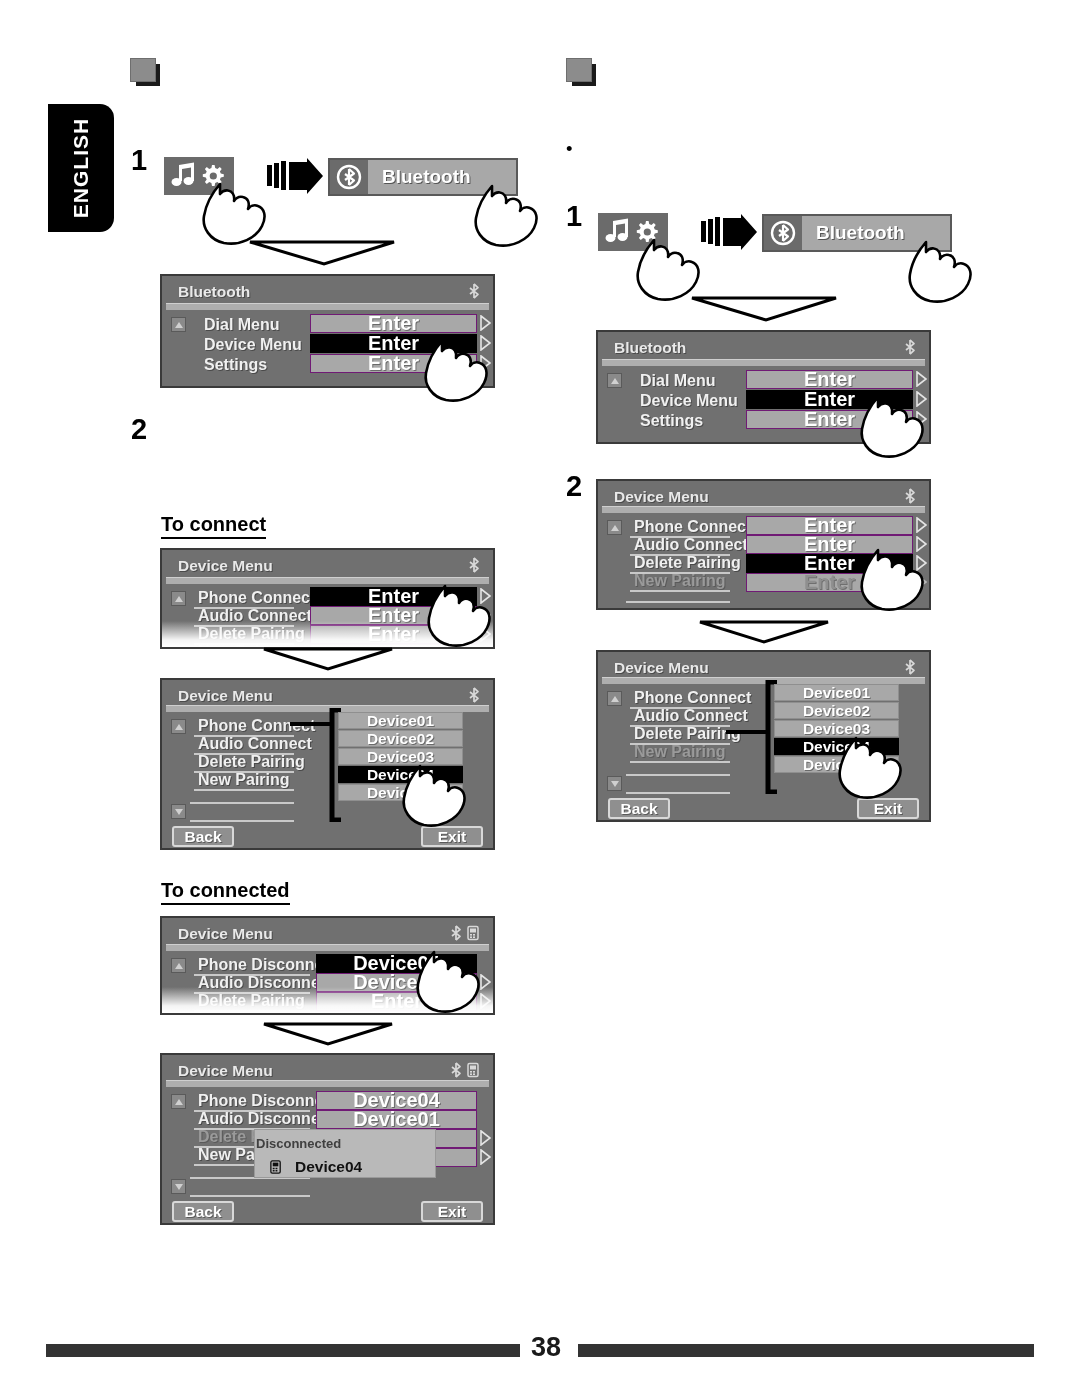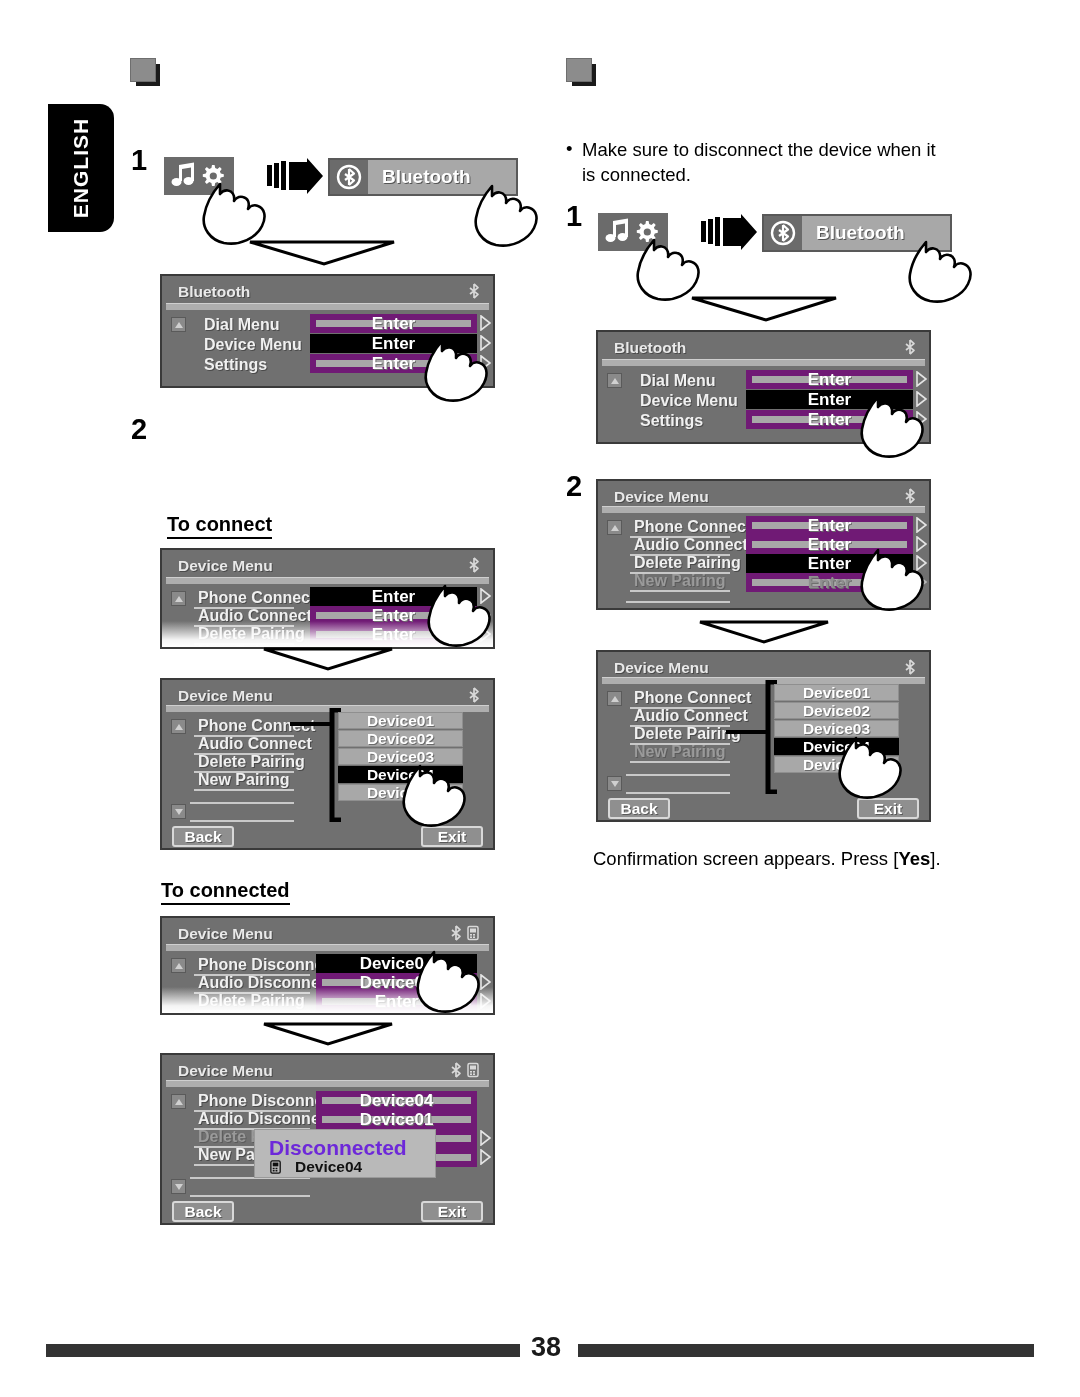--- a/index.html
+++ b/index.html
@@ -104,23 +104,23 @@
   }
   .menu-label {
     position: absolute; color: #f0f0f0; font-weight: bold; font-size: 16px;
     text-shadow: 1px 1px 0 #4a4a4a; white-space: nowrap;
   }
   .menu-label.dim { color: #9a9a9a; text-shadow: 1px 1px 0 #5a5a5a; }
   .menu-underline {
     position:absolute; height: 2px; background: #c9c9c9;
   }
   .val-btn {
-    position: absolute; background: #a8a8a8; border:6px solid #701a75;
+    position: absolute; background: #a8a8a8; border:1px solid #701a75;
     display:flex; align-items:center; justify-content:center;
-    color: #ffffff; font-weight: bold; font-size: 17px;
+    color: #ffffff; font-weight: bold; font-size: 20px;
     text-shadow: 1px 1px 0 #6a6a6a;
   }
   .val-btn.sel {
     background: #000000; border-color:#000;
     color:#ffffff; text-shadow: none;
   }
   .val-btn.dim { color:#8f8f8f; text-shadow: 1px 1px 0 #6f6f6f;}
   .tri-right { position:absolute; }
   .soft-btn {
     position:absolute; background:#8f8f8f; border:2px solid #d8d8d8;
@@ -136,21 +136,21 @@
     display:flex; align-items:center; justify-content:center;
     color:#ffffff; font-weight:bold; font-size:15.5px; text-shadow:1px 1px 0 #6a6a6a;
   }
   .dev-item.sel { background:#000; border-color:#000; text-shadow:none; }
   .connector { position:absolute; background:#000; }
 
   .popup {
     position:absolute; background:#b9b9b9; border:1px solid #9a9a9a;
   }
   .popup .p-line1 {
-    position:absolute; left:14px; top:6px; color:#6d28d9; font-weight:bold; font-size:21px;
+    position:absolute; left:1px; top:6px; color:#404040; font-weight:bold; font-size:13px;
   }
   .popup .p-line2 {
     position:absolute; left:40px; top:28px; color:#111; font-weight:bold; font-size:15.5px;
   }
   .popup .p-ico { position:absolute; left:14px; top:29px; }
 
   
   .fade-bottom {
     position:absolute; left:0; right:0; bottom:0; height:26px;
     background: linear-gradient(to bottom, rgba(255,255,255,0), rgba(255,255,255,0.92) 72%, #fff);
@@ -170,21 +170,20 @@
 
   <div class="lang-tab">
     <span>ENGLISH</span>
   </div>
 
   <div class="h-bullet" style="left:130px; top:58px;"></div>
 
   <div class="h-bullet" style="left:566px; top:58px;"></div>
 
   <div class="bullet-dot" style="left:566px; top:138px;">•</div>
-  <div class="body-text" style="left:582px; top:138px; width:370px;">Make sure to disconnect the device when it is connected.</div>
 
   <div class="step-num" style="left:131px; top:144px;">1</div>
 
   <div class="icon-btn" style="left:164px; top:157px; width:70px; height:38px;">
     <svg width="60" height="30" viewBox="0 0 60 30">
       <g fill="#ffffff">
 
         <rect x="10" y="4" width="3" height="16"></rect>
         <rect x="22" y="2" width="3" height="18"></rect>
         <path d="M10 4 L25 1.5 L25 6 L10 8.5 Z"></path>
@@ -256,21 +255,21 @@
     <svg class="tri-right" style="left:318px; top:79px;" width="11" height="16" viewBox="0 0 11 16">
         <path d="M1 1 L10 8 L1 15 Z" fill="none" stroke="#e4e4e4" stroke-width="1.6"></path>
       </svg>
   </div>
   <svg class="hand" style="left:422px; top:333px;" width="86" height="72" viewBox="0 0 86 72">
     <path d="M20 8 C13 16 6 28 4 40 C2 52 10 64 24 67 C40 70 56 62 62 50 C67 40 64 32 58 30 C54 28.5 50 30 48 33 C50 27 48 22 43 21 C39 20 36 22 34 25 C35 19 32 15 28 14.5 C25 14 22 15.5 20 18 Z" fill="#ffffff" stroke="#000000" stroke-width="2.6" stroke-linejoin="round"></path>
   </svg>
 
   <div class="step-num" style="left:131px; top:413px;">2</div>
 
-  <div class="sub-head" style="left:167px; top:513px;">To connect</div>
+  <div class="sub-head" style="left:161px; top:513px;">To connect</div>
 
   <div class="screen" style="left:160px; top:548px; width:335px; height:101px;">
     <div class="scr-title">Device Menu</div>
     <div class="scr-topicons">
       <svg width="14" height="16" viewBox="0 0 14 16">
         <path d="M7 1 L7 15 M7 1 L11 4.6 L3 11 M7 15 L11 11.4 L3 5" fill="none" stroke="#d8d8d8" stroke-width="1.7" stroke-linejoin="round"></path>
       </svg>
     </div>
     <div class="scr-rule" style="top:27px;"></div>
     <div class="scr-uparrow" style="left:9px; top:41px;">
@@ -651,21 +650,18 @@
     <div class="dev-item sel" style="left:176px; top:86px; width:125px; height:17px;">Device04</div>
     <div class="dev-item" style="left:176px; top:104px; width:125px; height:17px;">Device05</div>
 
     <div class="soft-btn" style="left:10px; top:146px; width:62px; height:21px;">Back</div>
     <div class="soft-btn" style="left:259px; top:146px; width:62px; height:21px;">Exit</div>
   </div>
   <svg class="hand" style="left:836px; top:730px;" width="86" height="72" viewBox="0 0 86 72">
     <path d="M20 8 C13 16 6 28 4 40 C2 52 10 64 24 67 C40 70 56 62 62 50 C67 40 64 32 58 30 C54 28.5 50 30 48 33 C50 27 48 22 43 21 C39 20 36 22 34 25 C35 19 32 15 28 14.5 C25 14 22 15.5 20 18 Z" fill="#ffffff" stroke="#000000" stroke-width="2.6" stroke-linejoin="round"></path>
   </svg>
 
-  <div class="body-text" style="left:593px; top:847px; width:390px;">
-    <span>Confirmation screen appears. Press [</span><b>Yes</b><span>].</span>
-  </div>
 
   <div class="foot-bar" style="left:46px; top:1344px; width:474px;"></div>
   <div class="foot-num" style="left:531px; top:1332px;">38</div>
   <div class="foot-bar" style="left:578px; top:1344px; width:456px;"></div>
 
 </div>
 
 </body></html>

